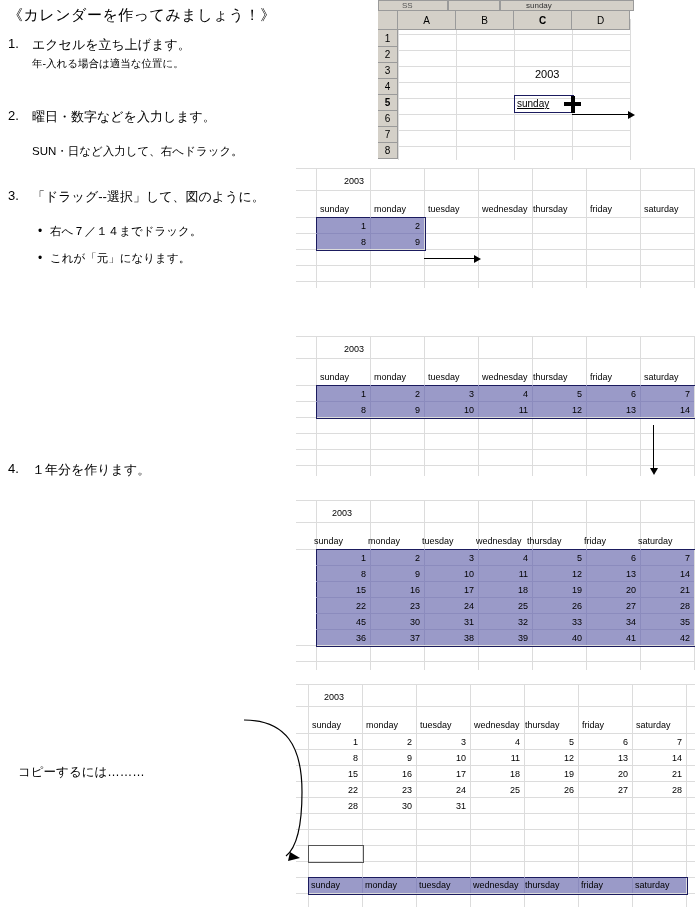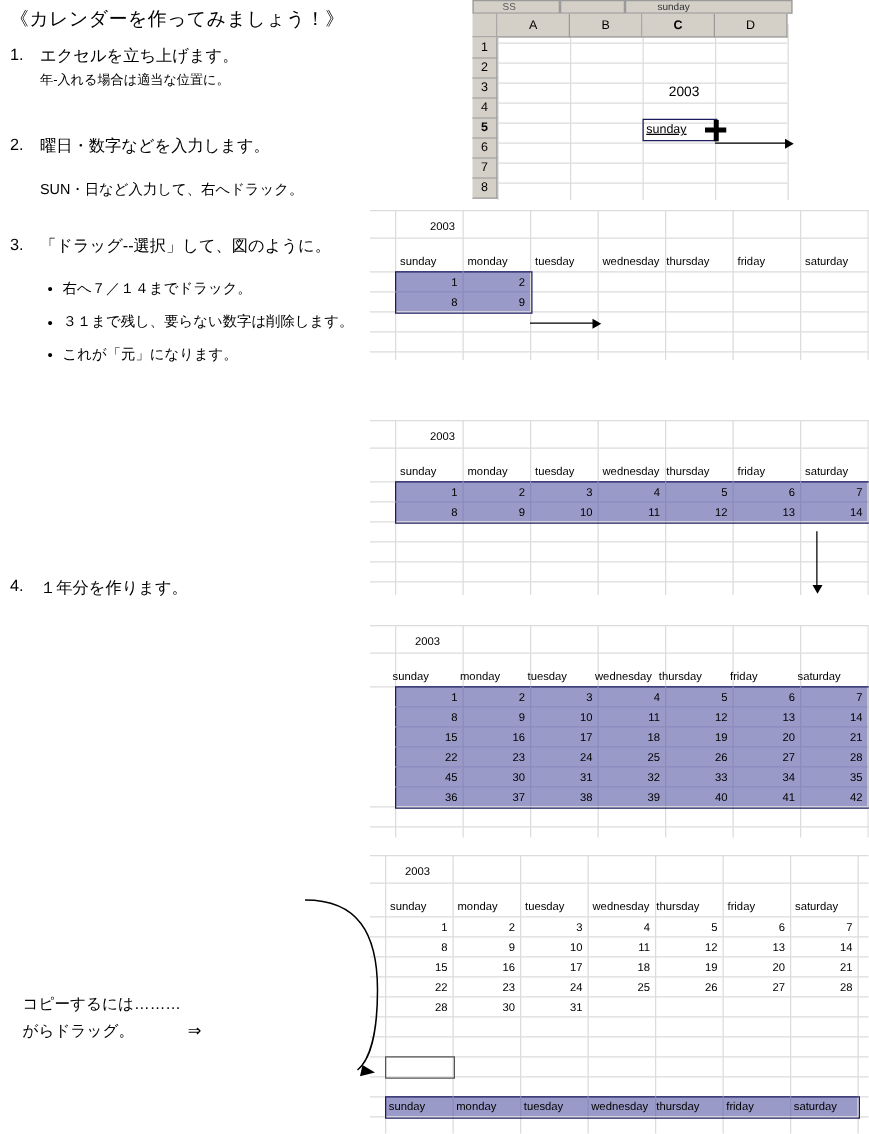--- a/index.html
+++ b/index.html
@@ -25,21 +25,21 @@
   .step .txt{position:absolute;left:24px;top:0;white-space:nowrap;}
   .sub{position:absolute;font-size:10.5px;white-space:nowrap;}
 
   .bullets{position:absolute;left:36px;top:224px;width:280px;font-size:11.5px;}
   .bullets .b{position:relative;padding-left:14px;margin-bottom:11px;line-height:1.35;}
   .bullets .b:before{
     content:"•";position:absolute;left:2px;top:-1px;font-size:12px;
   }
   .bullets .b.two-line{margin-bottom:11px;}
 
-  .copy-note{position:absolute;left:18px;top:793px;font-size:12.5px;line-height:1.7;width:290px;}
+  .copy-note{position:absolute;left:18px;top:762px;font-size:12.5px;line-height:1.7;width:290px;}
   .keycap{
     display:inline-block;border:1px solid #000;padding:0 3px;
     font-size:11px;line-height:14px;font-family:"Liberation Sans",sans-serif;
     vertical-align:1px;
   }
   .arrow-r{font-size:13px;}
 
   
   .sheet{position:absolute;background:#fff;}
   .gl{position:absolute;background:#dcdcdc;}
@@ -102,36 +102,30 @@
     </div>
     <div class="sub" style="left:32px;top:144px;font-size:11.5px;">SUN・日など入力して、右へドラック。</div>
 
     <div class="step" style="left:8px;top:188px;">
       <span class="num">3.</span>
       <span class="txt">「ドラッグ--選択」して、図のように。</span>
     </div>
 
     <div class="bullets">
       <div class="b">右へ７／１４までドラック。</div>
-      <div class="b two-line">３１まで残し、要らない数字は削除します。</div>
       <div class="b">これが「元」になります。</div>
     </div>
 
     <div class="step" style="left:8px;top:461px;">
       <span class="num">4.</span>
       <span class="txt">１年分を作ります。</span>
     </div>
 
     <div class="copy-note">
       <div>コピーするには………</div>
-      <div>
-        <span>がらドラッグ。</span>
-        <span style="display:inline-block;width:36px;"></span>
-        <span class="arrow-r">⇒</span>
-      </div>
     </div>
   </div>
 
   <div class="sheet" style="left:378px;top:0px;width:256px;height:160px;">
 
     <div style="position:absolute;left:0;top:0;width:256px;height:160px;background:#fff;"></div>
 
     <div class="gl v" style="left:20px;top:19px;height:141px;"></div>
     <div class="gl v" style="left:78px;top:19px;height:141px;"></div>
     <div class="gl v" style="left:136px;top:19px;height:141px;"></div>

